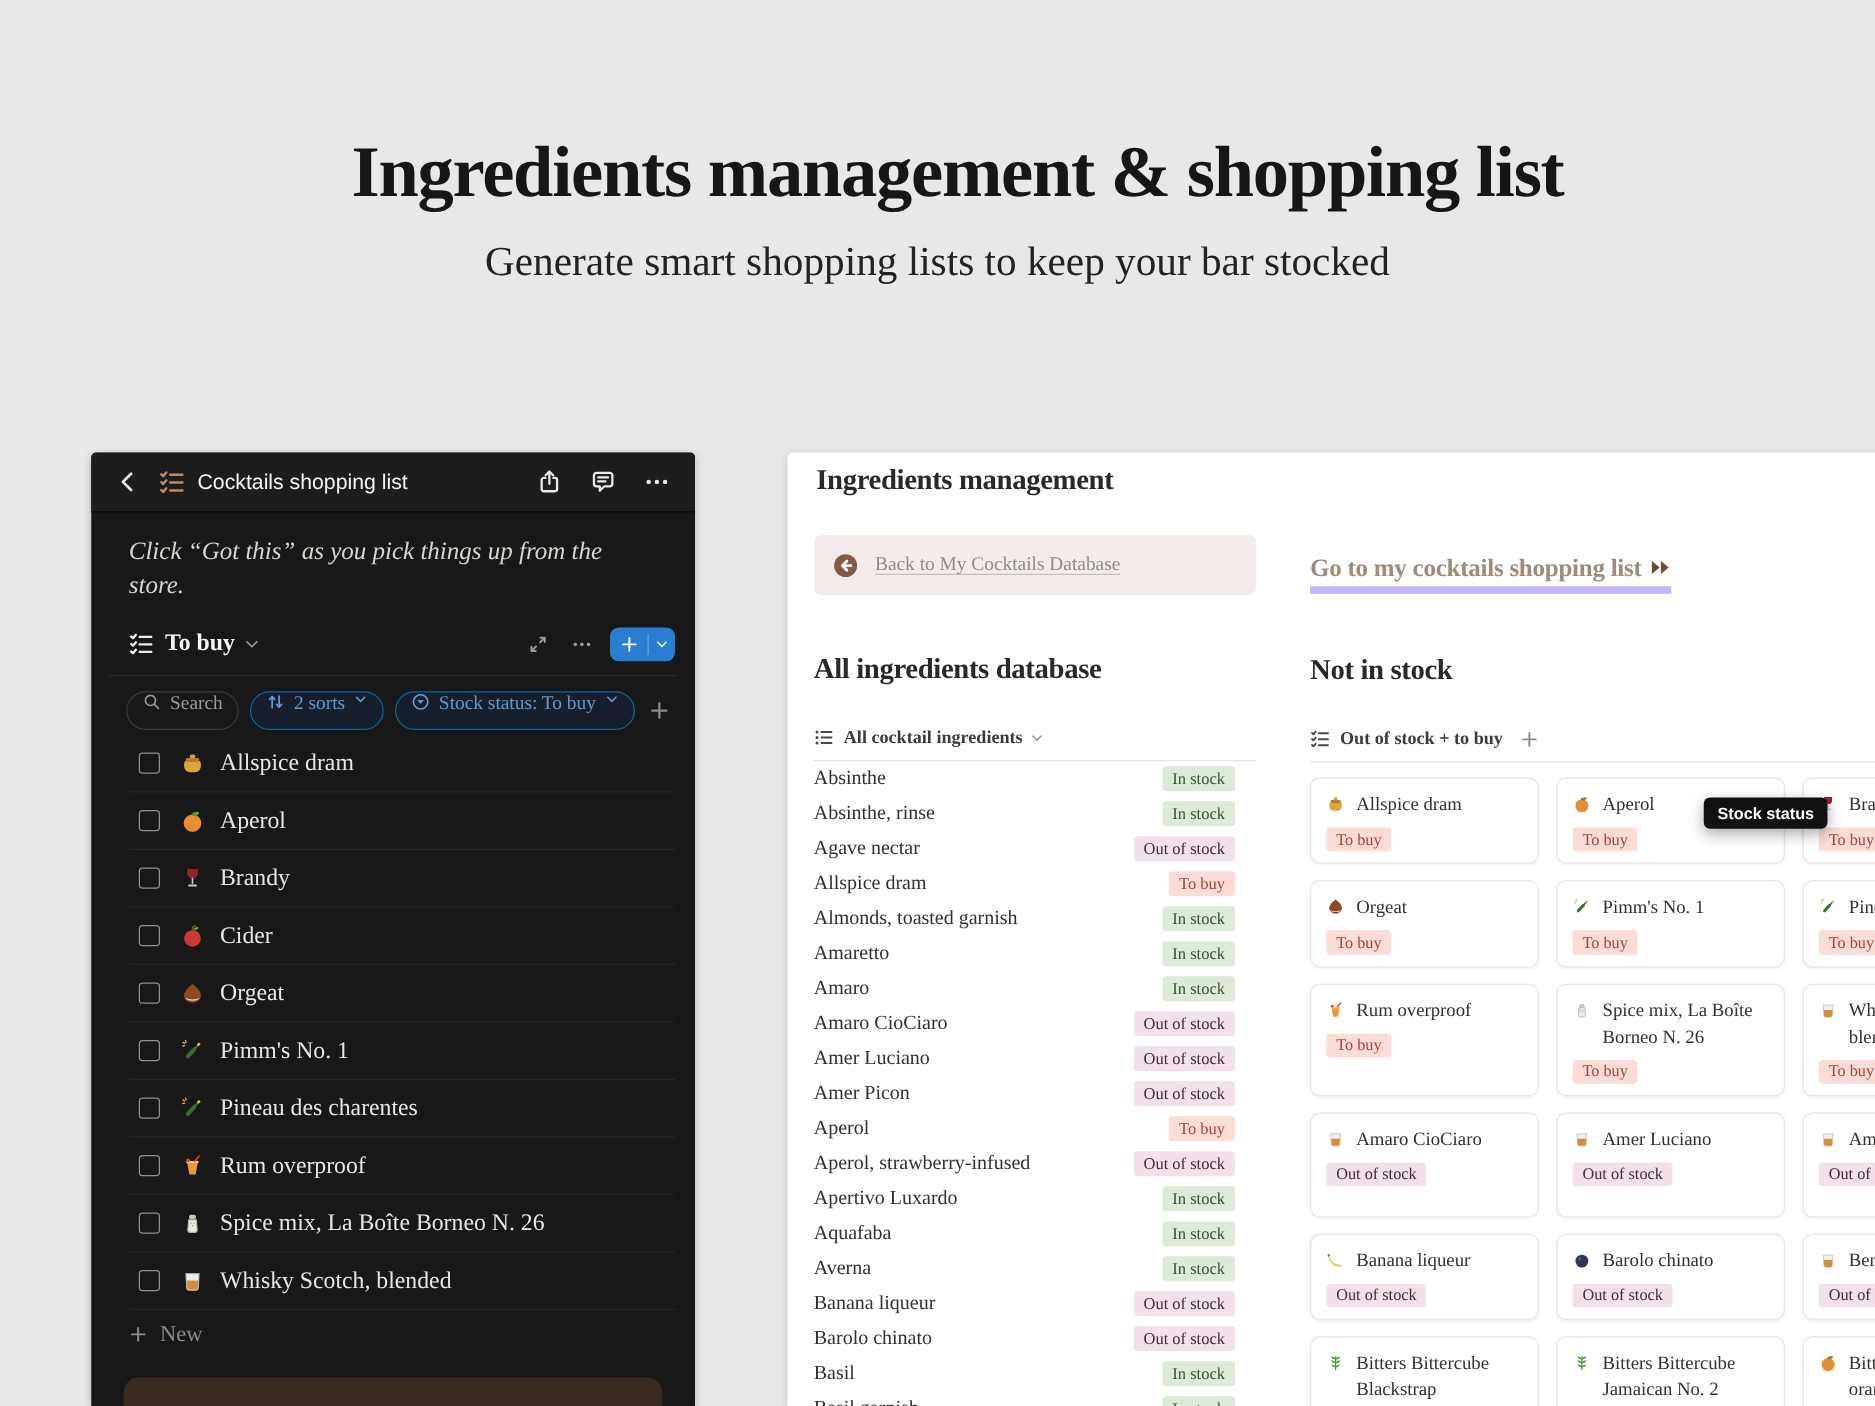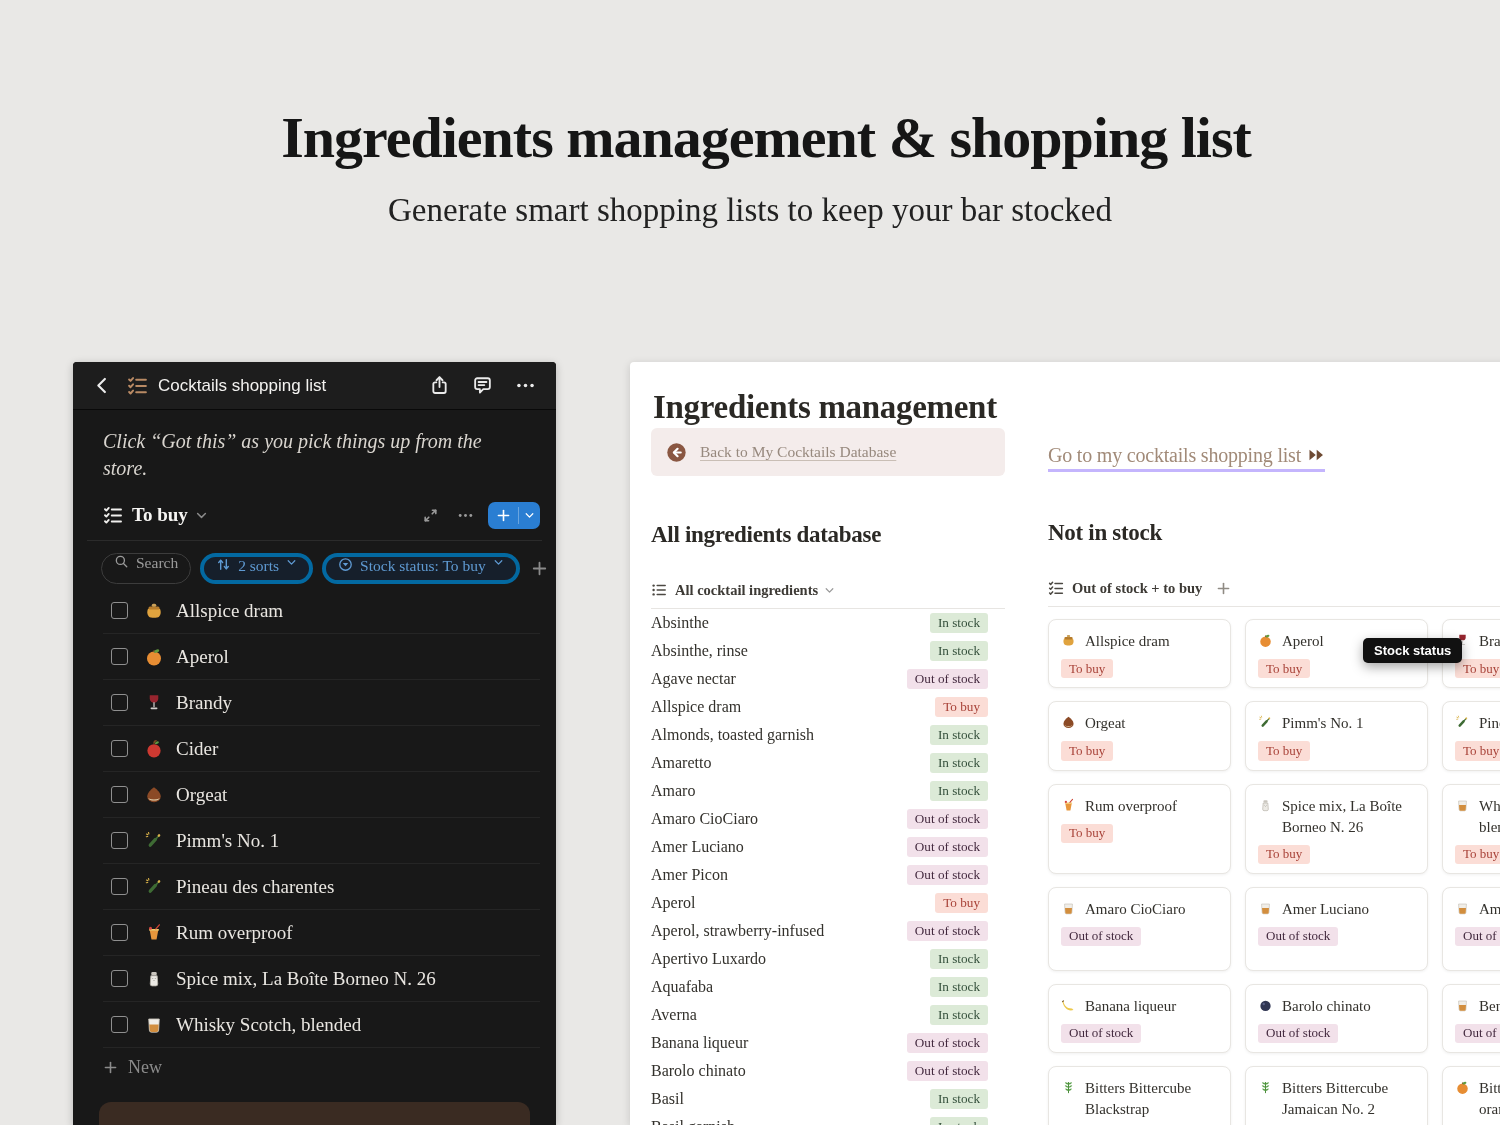--- a/index.html
+++ b/index.html
@@ -59,21 +59,21 @@
   .btn-new .chev{width:11px;height:11px;margin-left:5px}
 
   .ph-divider{border-top:1px solid #2b2b2b;margin:11px 14px 0}
 
   .ph-filters{display:flex;align-items:center;margin:12px 10px 0 28px;gap:9px}
   .pill{
     height:31px;border-radius:16px;display:flex;align-items:flex-start;
     padding:0 12px;font-size:15.5px;white-space:nowrap;box-sizing:border-box;
   }
   .pill.plain{border:1px solid #3c3c3c;color:#9b9b9b}
-  .pill.blue{border:4px solid #0369a1;background:#161f2b;color:#5f9ad2}
+  .pill.blue{border:1px solid #0369a1;background:#161f2b;color:#5f9ad2}
   .pill .p-ic{width:15px;height:15px;margin-right:7px}
   .pill .p-chev{width:11px;height:11px;margin-left:7px}
   .f-plus{width:17px;height:17px;color:#8a8a8a;margin-left:2px}
 
   .ph-list{margin:4px 16px 0 30px}
   .ph-item{display:flex;align-items:center;height:45px;border-bottom:1px solid #252525}
   .cb{
     width:17px;height:17px;border:1.5px solid #8f8f8f;border-radius:3px;
     margin-left:8px;box-sizing:border-box;flex:none;
   }
@@ -86,40 +86,40 @@
 
   .ph-block{margin:16px 26px 0;height:40px;background:#3a2b22;border-radius:12px 12px 0 0}
 
   
   .main{
     position:absolute;left:630px;top:362px;width:885px;height:763px;
     background:#ffffff;border-radius:4px 0 0 0;
     box-shadow:0 2px 8px rgba(0,0,0,.15);
   }
   .main h2{
-    position:absolute;left:23px;top:27px;margin:0;
-    font-size:33px;font-weight:bold;color:#2b2925;letter-spacing:-.3px;
+    position:absolute;left:23px;top:9px;margin:0;
+    font-size:23px;font-weight:bold;color:#2b2925;letter-spacing:-.3px;
   }
   .col-left{position:absolute;left:21px;top:66px;width:354px}
   .col-right{position:absolute;left:418px;top:66px;width:578px}
 
   .callout{
     height:48px;background:var(--callout-bg,#f4eceb);border-radius:6px;
     display:flex;align-items:center;padding-left:15px;box-sizing:border-box;
   }
   .callout .c-ic{width:21px;height:21px}
   .back-link{
     margin-left:13px;font-size:15.5px;color:#97897e;
     text-decoration:underline;text-decoration-color:#c9beb5;text-underline-offset:3px;
     cursor:pointer;
   }
 
   .go-link{
-    display:inline-block;margin-top:16px;font-size:20px;font-weight:normal;
-    color:var(--link-brown,#a18a78);border-bottom:3px solid #c4b5fd;
+    display:inline-block;margin-top:16px;font-size:20px;font-weight:bold;
+    color:var(--link-brown,#a18a78);border-bottom:6px solid #c4b5fd;
     padding-bottom:2px;cursor:pointer;letter-spacing:-.2px;white-space:nowrap;
   }
   .go-link .ff{width:18px;height:18px;color:#6e4a33;vertical-align:-2px;margin-left:6px}
 
   .sec-h{margin:0;font-size:23px;font-weight:bold;color:#2b2925;line-height:30px;letter-spacing:-.3px}
   .col-left .sec-h{margin-top:44px}
   .col-right .sec-h{margin-top:46px}
 
   .view-row{display:flex;align-items:center;margin-top:29px;height:22px}
   .view-row .vw-ic{width:16px;height:16px;color:#4c4943}

